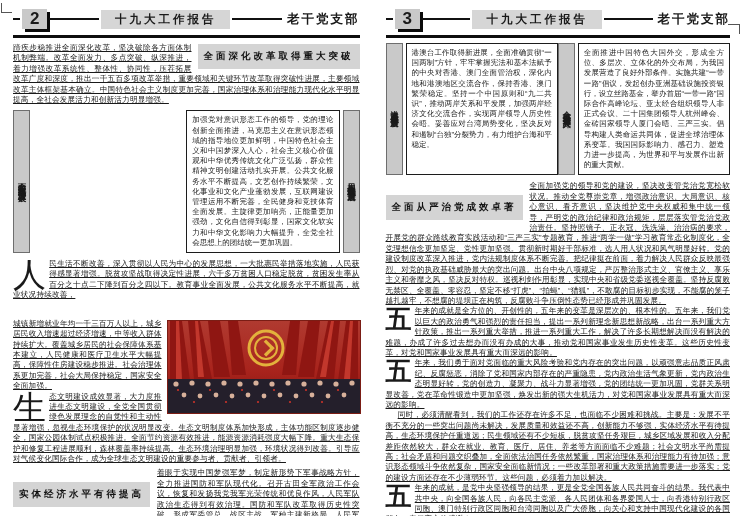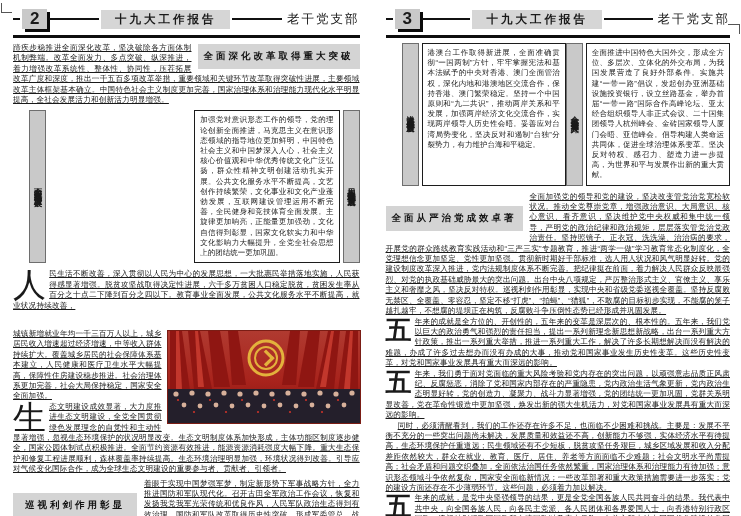--- a/index.html
+++ b/index.html
@@ -22,37 +22,37 @@
   .hline.short{width:7px;}
   .hline.grow{flex:1;}
   .pagenum{
     background:#c9c9c9;box-shadow:3px 3px 0 #0a0a0a;
     font-size:17px;font-weight:bold;line-height:20px;padding:0 8px;margin:0 2px;
   }
   .htitle{
     background:#d6d6d6;font-size:11.5px;font-weight:bold;letter-spacing:3px;
     padding:2px 14px;margin:8px 2px;white-space:nowrap;
   }
-  .hunit{font-size:12.5px;font-weight:normal;letter-spacing:2px;margin-left:5px;white-space:nowrap;}
+  .hunit{font-size:12.5px;font-weight:bold;letter-spacing:2px;margin-left:5px;white-space:nowrap;}
   .thickrule{height:3px;background:#0d0d0d;margin:3px 0 5px 0;}
 
   
   .jt{font-size:7.6px;line-height:10.4px;text-align:justify;letter-spacing:0.2px;text-decoration:underline;}
   p.jt{margin:0;}
 
   
   .gtitle{
     background:#d4d4d4;color:#111;font-weight:bold;font-size:9.5px;
     letter-spacing:3px;text-align:center;padding:6px 6px;white-space:nowrap;
   }
   .f-right{float:right;margin:1px 0 3px 6px;}
   .f-left{float:left;margin:14px 7px 3px 0;}
 
   
-  .boxrow{display:flex;margin:5px 0 6px 16px;}
+  .boxrow{display:flex;margin:5px 0 6px 0;}
   .boxgroup{flex:1 1 0;display:flex;align-items:stretch;min-width:0;}
   .vstrip{
     flex:0 0 15px;background:#c9c9c9;border:1px solid #6e6e6e;
     writing-mode:vertical-rl;text-orientation:upright;
     display:flex;align-items:center;justify-content:center;
     font-size:8.2px;font-weight:bold;letter-spacing:1px;line-height:15px;
     overflow:hidden;text-align:center;
   }
   .vstrip.gapL{margin-right:3px;}
   .vstrip.gapR{margin-left:3px;}
@@ -192,21 +192,21 @@
                 <circle cx="154" cy="81" r="1.1"></circle>
             </g>
           </g>
         </svg>
         <span>城镇新增就业年均一千三百万人以上，城乡居民收入增速超过经济增速，中等收入群体持续扩大。覆盖城乡居民的社会保障体系基本建立，人民健康和医疗卫生水平大幅提高，保障性住房建设稳步推进。社会治理体系更加完善，社会大局保持稳定，国家安全全面加强。</span>
         <p class="jt eco-par"><span class="dropcap">生</span><span>态文明建设成效显著，大力度推进生态文明建设，全党全国贯彻绿色发展理念的自觉性和主动性显著增强，忽视生态环境保护的状况明显改变。生态文明制度体系加快形成，主体功能区制度逐步健全，国家公园体制试点积极推进。全面节约资源有效推进，能源资源消耗强度大幅下降。重大生态保护和修复工程进展顺利，森林覆盖率持续提高。生态环境治理明显加强，环境状况得到改善。引导应对气候变化国际合作，成为全球生态文明建设的重要参与者、贡献者、引领者。</span></p>
       </div>
     </section>
 
     <section class="army">
-      <div class="gtitle f-left">巡视利剑作用彰显</div>
+      <div class="gtitle f-left">实体经济水平有待提高</div>
       <p class="jt">着眼于实现中国梦强军梦，制定新形势下军事战略方针，全力推进国防和军队现代化。召开古田全军政治工作会议，恢复和发扬我党我军光荣传统和优良作风，人民军队政治生态得到有效治理。国防和军队改革取得历史性突破，形成军委管总、战区主战、军种主建新格局，人民军队组织架构和力量体系实现革命性重塑。加强练兵备战，有效遂行海上维权、反恐维稳、抢险救灾、国际维和、亚丁湾护航、人道主义救援等重大任务，武器装备加快发展，军事斗争准备取得重大进展。人民军队在中国特色强军之路上迈出坚定步伐。</p>
     </section>
   </div>
 
   <div class="page">
     <div class="hdr">
       <span class="hline short"></span>
       <div class="pagenum">3</div>
       <span class="hline grow"></span>
       <div class="htitle">十九大工作报告</div>
@@ -215,21 +215,21 @@
     </div>
     <div class="thickrule"></div>
 
     <div class="boxrow">
       <div class="boxgroup">
         <div class="vstrip gapL">港澳台工作取得新进展</div>
         <div class="tbox thin">港澳台工作取得新进展，全面准确贯彻“一国两制”方针，牢牢掌握宪法和基本法赋予的中央对香港、澳门全面管治权，深化内地和港澳地区交流合作，保持香港、澳门繁荣稳定。坚持一个中国原则和“九二共识”，推动两岸关系和平发展，加强两岸经济文化交流合作，实现两岸领导人历史性会晤。妥善应对台湾局势变化，坚决反对和遏制“台独”分裂势力，有力维护台海和平稳定。</div>
       </div>
       <div class="boxgroup">
         <div class="vstrip gapL">全方位外交布局深入展开</div>
-        <div class="tbox thin">全面推进中国特色大国外交，形成全方位、多层次、立体化的外交布局，为我国发展营造了良好外部条件。实施共建“一带一路”倡议，发起创办亚洲基础设施投资银行，设立丝路基金，举办首届“一带一路”国际合作高峰论坛、亚太经合组织领导人非正式会议、二十国集团领导人杭州峰会、金砖国家领导人厦门会晤、亚信峰会。倡导构建人类命运共同体，促进全球治理体系变革。坚决反对特权、感召力、塑造力进一步提高，为世界和平与发展作出新的重大贡献。</div>
+        <div class="tbox thin">全面推进中国特色大国外交，形成全方位、多层次、立体化的外交布局，为我国发展营造了良好外部条件。实施共建“一带一路”倡议，发起创办亚洲基础设施投资银行，设立丝路基金，举办首届“一带一路”国际合作高峰论坛、亚太经合组织领导人非正式会议、二十国集团领导人杭州峰会、金砖国家领导人厦门会晤、三严三实。倡导构建人类命运共同体，促进全球治理体系变革。我国国际影响力、感召力、塑造力进一步提高，为世界和平与发展作出新的重大贡献。</div>
       </div>
     </div>
 
     <section class="party-sec">
       <div class="gtitle f-left">全面从严治党成效卓著</div>
       <p class="jt">全面加强党的领导和党的建设，坚决改变管党治党宽松软状况。推动全党尊崇党章，增强政治意识、大局意识、核心意识、看齐意识，坚决维护党中央权威和集中统一领导，严明党的政治纪律和政治规矩，层层落实管党治党政治责任。坚持照镜子、正衣冠、洗洗澡、治治病的要求，开展党的群众路线教育实践活动和“三严三实”专题教育，推进“两学一做”学习教育常态化制度化，全党理想信念更加坚定、党性更加坚强。贯彻新时期好干部标准，选人用人状况和风气明显好转。党的建设制度改革深入推进，党内法规制度体系不断完善。把纪律挺在前面，着力解决人民群众反映最强烈、对党的执政基础威胁最大的突出问题。出台中央八项规定，严厉整治形式主义、官僚主义、享乐主义和奢靡之风，坚决反对特权。巡视利剑作用彰显，实现中央和省级党委巡视全覆盖。坚持反腐败无禁区、全覆盖、零容忍，坚定不移“打虎”、“拍蝇”、“猎狐”，不敢腐的目标初步实现，不能腐的笼子越扎越牢，不想腐的堤坝正在构筑，反腐败斗争压倒性态势已经形成并巩固发展。</p>
     </section>
 
     <p class="jt mb"><span class="dropcap bold5">五</span><span>年来的成就是全方位的、开创性的，五年来的变革是深层次的、根本性的。五年来，我们党以巨大的政治勇气和强烈的责任担当，提出一系列新理念新思想新战略，出台一系列重大方针政策，推出一系列重大举措，推进一系列重大工作，解决了许多长期想解决而没有解决的难题，办成了许多过去想办而没有办成的大事，推动党和国家事业发生历史性变革。这些历史性变革，对党和国家事业发展具有重大而深远的影响。</span></p>
 

